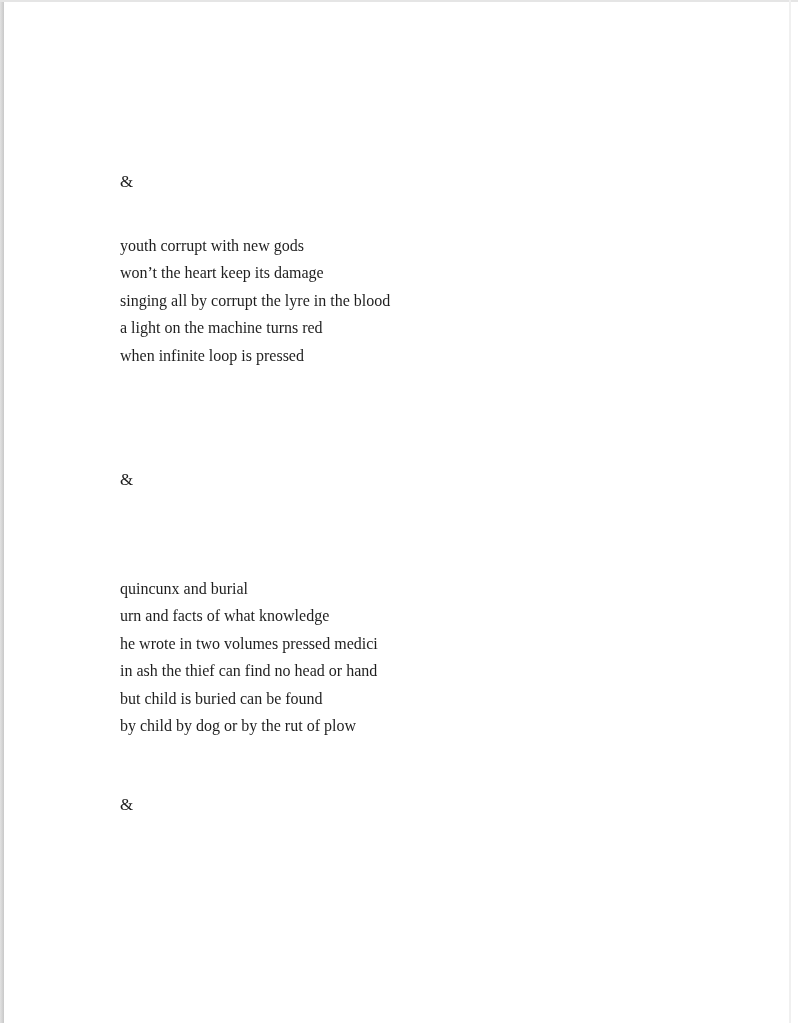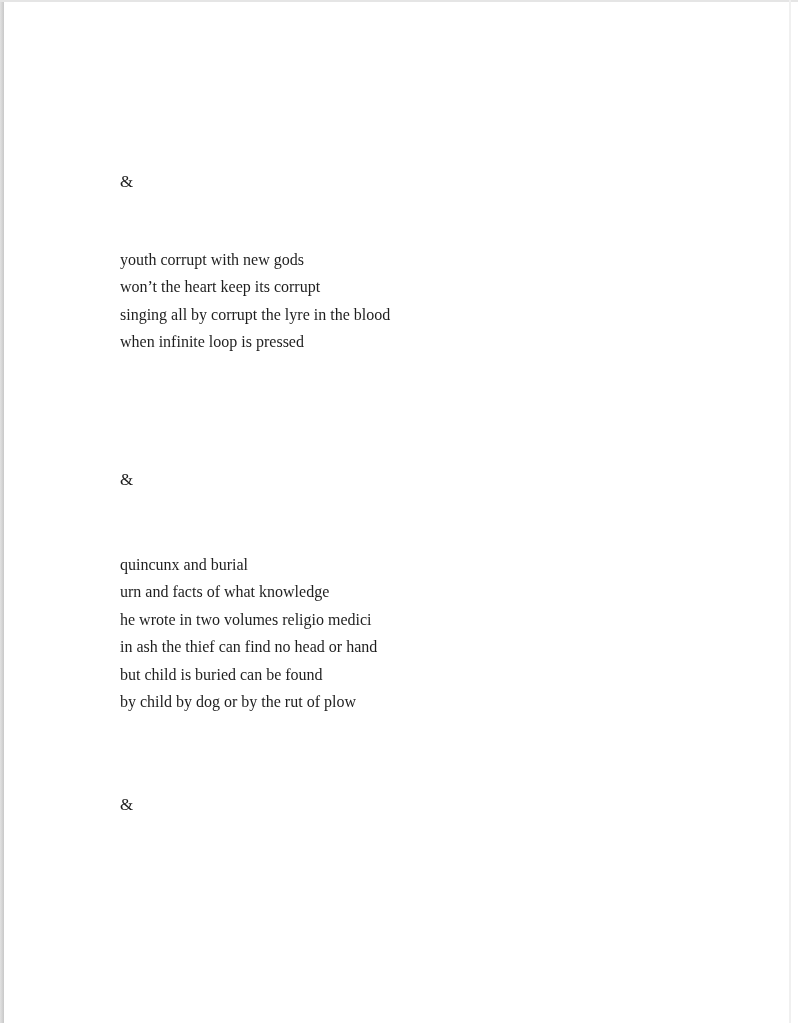--- a/index.html
+++ b/index.html
@@ -58,33 +58,34 @@
 <body>
 
 <div class="page">
 
   <div class="page-edge-left"></div>
   <div class="page-edge-top"></div>
   <div class="page-edge-right"></div>
 
   <div class="amp" style="top:172px">&amp;</div>
 
-  <div class="stanza" style="top:246px">
+  <div class="stanza" style="top:232px">
     <div class="poem-line">youth corrupt with new gods</div>
-    <div class="poem-line">won’t the heart keep its corrupt</div>
+    <div class="poem-line">won’t the heart keep its damage</div>
     <div class="poem-line">singing all by corrupt the lyre in the blood</div>
+    <div class="poem-line">a light on the machine turns red</div>
     <div class="poem-line">when infinite loop is pressed</div>
   </div>
 
   <div class="amp" style="top:470px">&amp;</div>
 
-  <div class="stanza" style="top:551px">
+  <div class="stanza" style="top:575px">
     <div class="poem-line">quincunx and burial</div>
     <div class="poem-line">urn and facts of what knowledge</div>
-    <div class="poem-line">he wrote in two volumes religio medici</div>
+    <div class="poem-line">he wrote in two volumes pressed medici</div>
     <div class="poem-line">in ash the thief can find no head or hand</div>
     <div class="poem-line">but child is buried can be found</div>
     <div class="poem-line">by child by dog or by the rut of plow</div>
   </div>
 
   <div class="amp" style="top:795px">&amp;</div>
 
 </div>
 
 </body></html>

